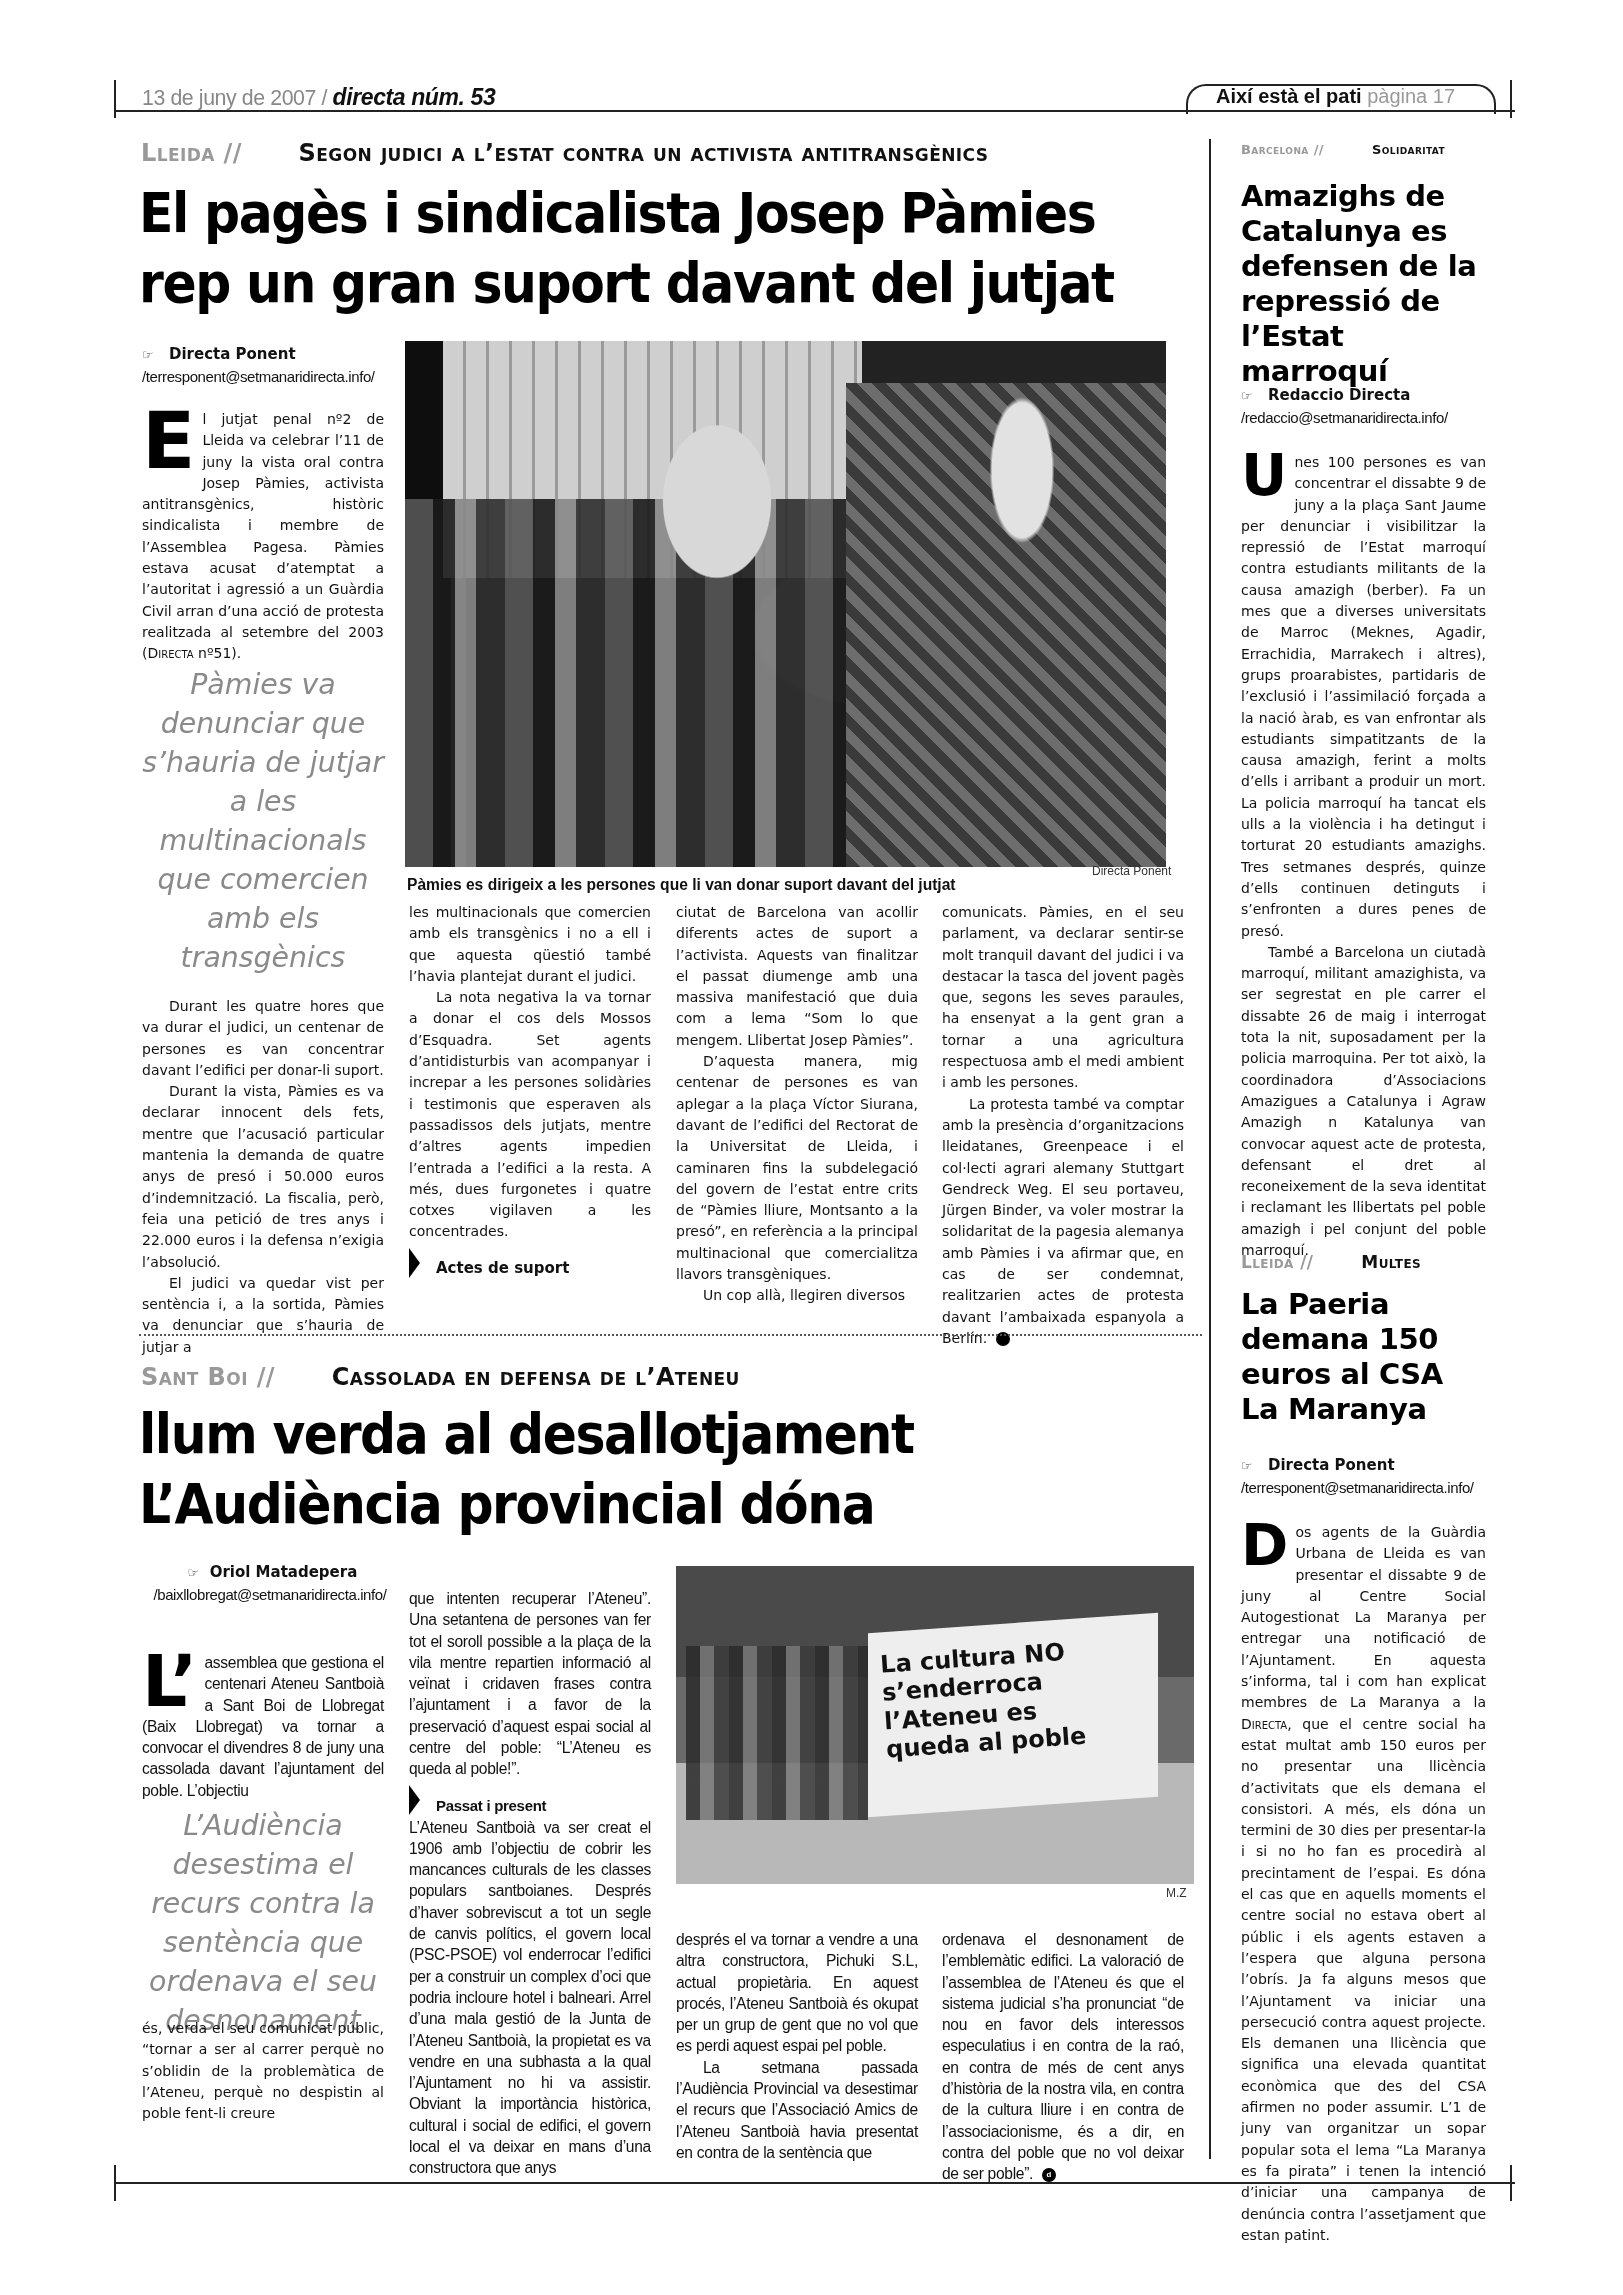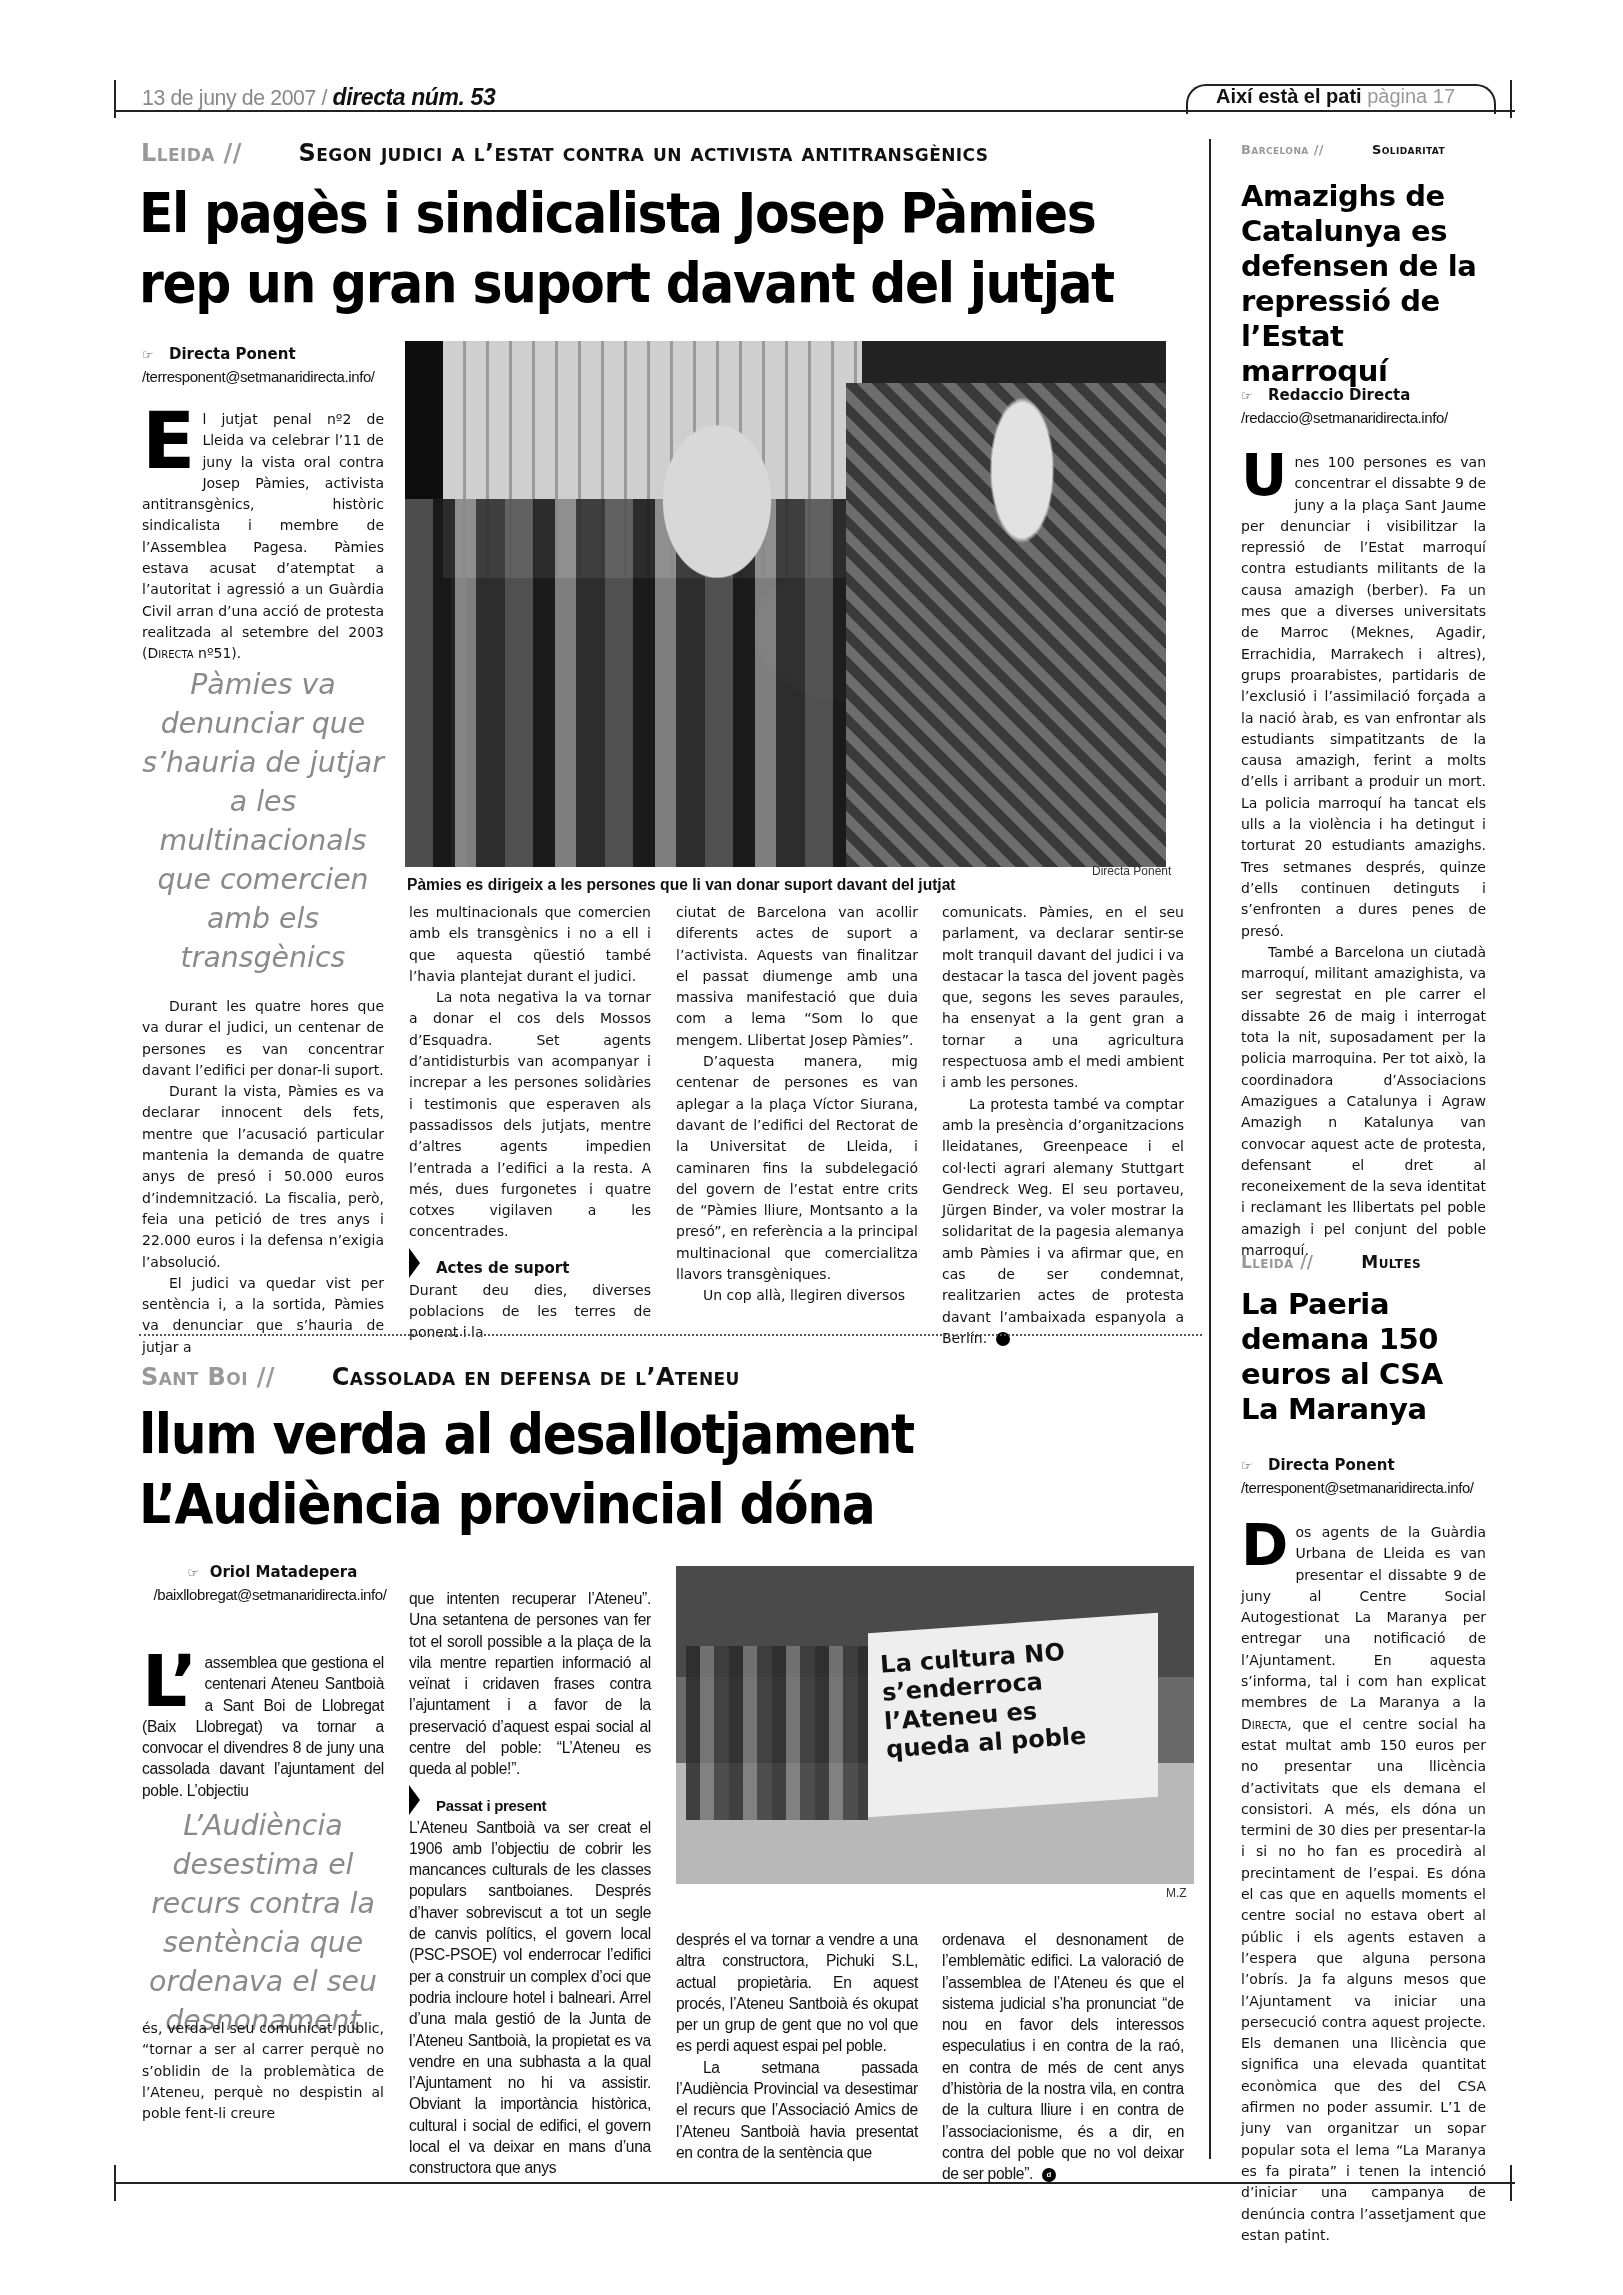--- a/index.html
+++ b/index.html
@@ -117,21 +117,20 @@
   <div class="man"></div>
   <div class="hand-img"></div>
 </div>
 <div class="abs caption" style="left:407px;top:876px;">Pàmies es dirigeix a les persones que li van donar suport davant del jutjat</div>
 <div class="abs credit" style="left:1092px;top:864px;">Directa Ponent</div>
 
 <div class="col body" style="left:409px;top:902px;width:242px;">
   <p class="noi">les multinacionals que comercien amb els transgènics i no a ell i que aquesta qüestió també l’havia plantejat durant el judici.</p>
   <p>La nota negativa la va tornar a donar el cos dels Mossos d’Esquadra. Set agents d’antidisturbis van acompanyar i increpar a les persones solidàries i testimonis que esperaven als passadissos dels jutjats, mentre d’altres agents impedien l’entrada a l’edifici a la resta. A més, dues furgonetes i quatre cotxes vigilaven a les concentrades.</p>
   <div class="subhead"><span class="arrow"></span><span>Actes de suport</span></div>
-  <p class="noi">Durant deu dies, diverses poblacions de les terres de ponent i la</p>
 </div>
 
 <div class="col body" style="left:676px;top:902px;width:242px;">
   <p class="noi">ciutat de Barcelona van acollir diferents actes de suport a l’activista. Aquests van finalitzar el passat diumenge amb una massiva manifestació que duia com a lema “Som lo que mengem. Llibertat Josep Pàmies”.</p>
   <p>D’aquesta manera, mig centenar de persones es van aplegar a la plaça Víctor Siurana, davant de l’edifici del Rectorat de la Universitat de Lleida, i caminaren fins la subdelegació del govern de l’estat entre crits de “Pàmies lliure, Montsanto a la presó”, en referència a la principal multinacional que comercialitza llavors transgèniques.</p>
   <p>Un cop allà, llegiren diversos</p>
 </div>
 
 <div class="col body" style="left:942px;top:902px;width:242px;">
   <p class="noi">comunicats. Pàmies, en el seu parlament, va declarar sentir-se molt tranquil davant del judici i va destacar la tasca del jovent pagès que, segons les seves paraules, ha ensenyat a la gent gran a tornar a una agricultura respectuosa amb el medi ambient i amb les persones.</p>

